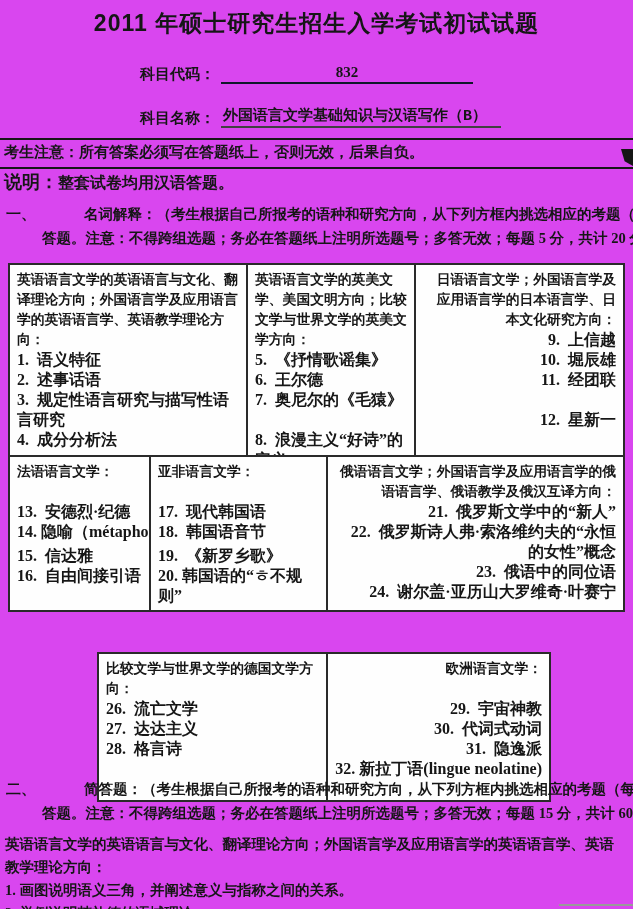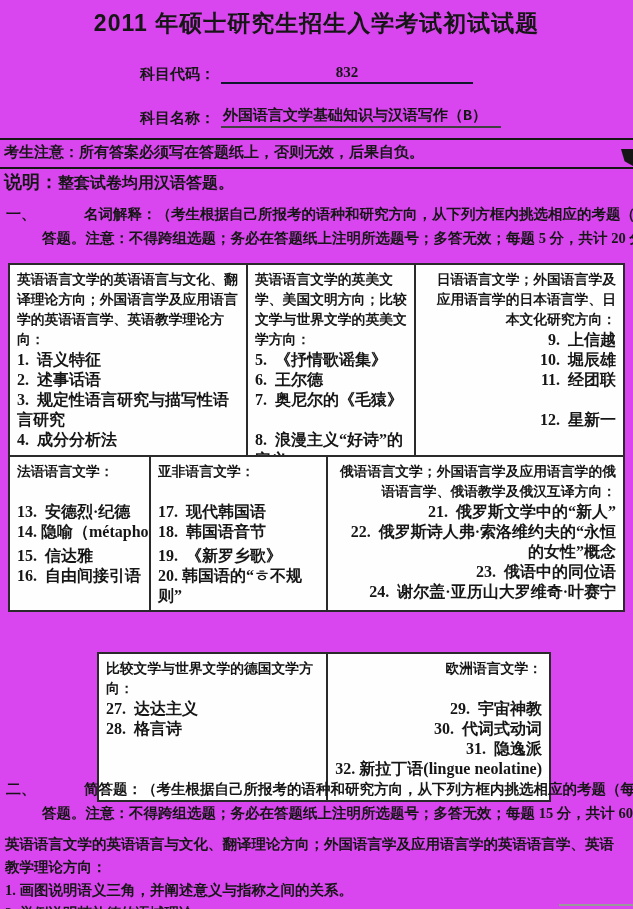--- a/index.html
+++ b/index.html
@@ -121,20 +121,21 @@
       <div class="qitem">21.  俄罗斯文学中的“新人”</div>
       <div class="qitem">22.  俄罗斯诗人弗·索洛维约夫的“永恒的女性”概念</div>
       <div class="qitem">23.  俄语中的同位语</div>
       <div class="qitem">24.  谢尔盖·亚历山大罗维奇·叶赛宁</div>
     </div>
   </div>
 
   <div class="abs qtable" style="top:624px;left:97px;width:454px;min-height:150px;margin-top:28px;">
     <div class="qcol" style="width:244px;">
       <div class="qhead">比较文学与世界文学的德国文学方向：</div>
+      <div class="qitem">26.  流亡文学</div>
       <div class="qitem">27.  达达主义</div>
       <div class="qitem">28.  格言诗</div>
     </div>
     <div class="qcol">
       <div class="qhead">欧洲语言文学：</div>
       <div class="qitem gap20">29.  宇宙神教</div>
       <div class="qitem">30.  代词式动词</div>
       <div class="qitem">31.  隐逸派</div>
       <div class="qitem" style="white-space:nowrap;">32.  新拉丁语(lingue neolatine)</div>
     </div>

